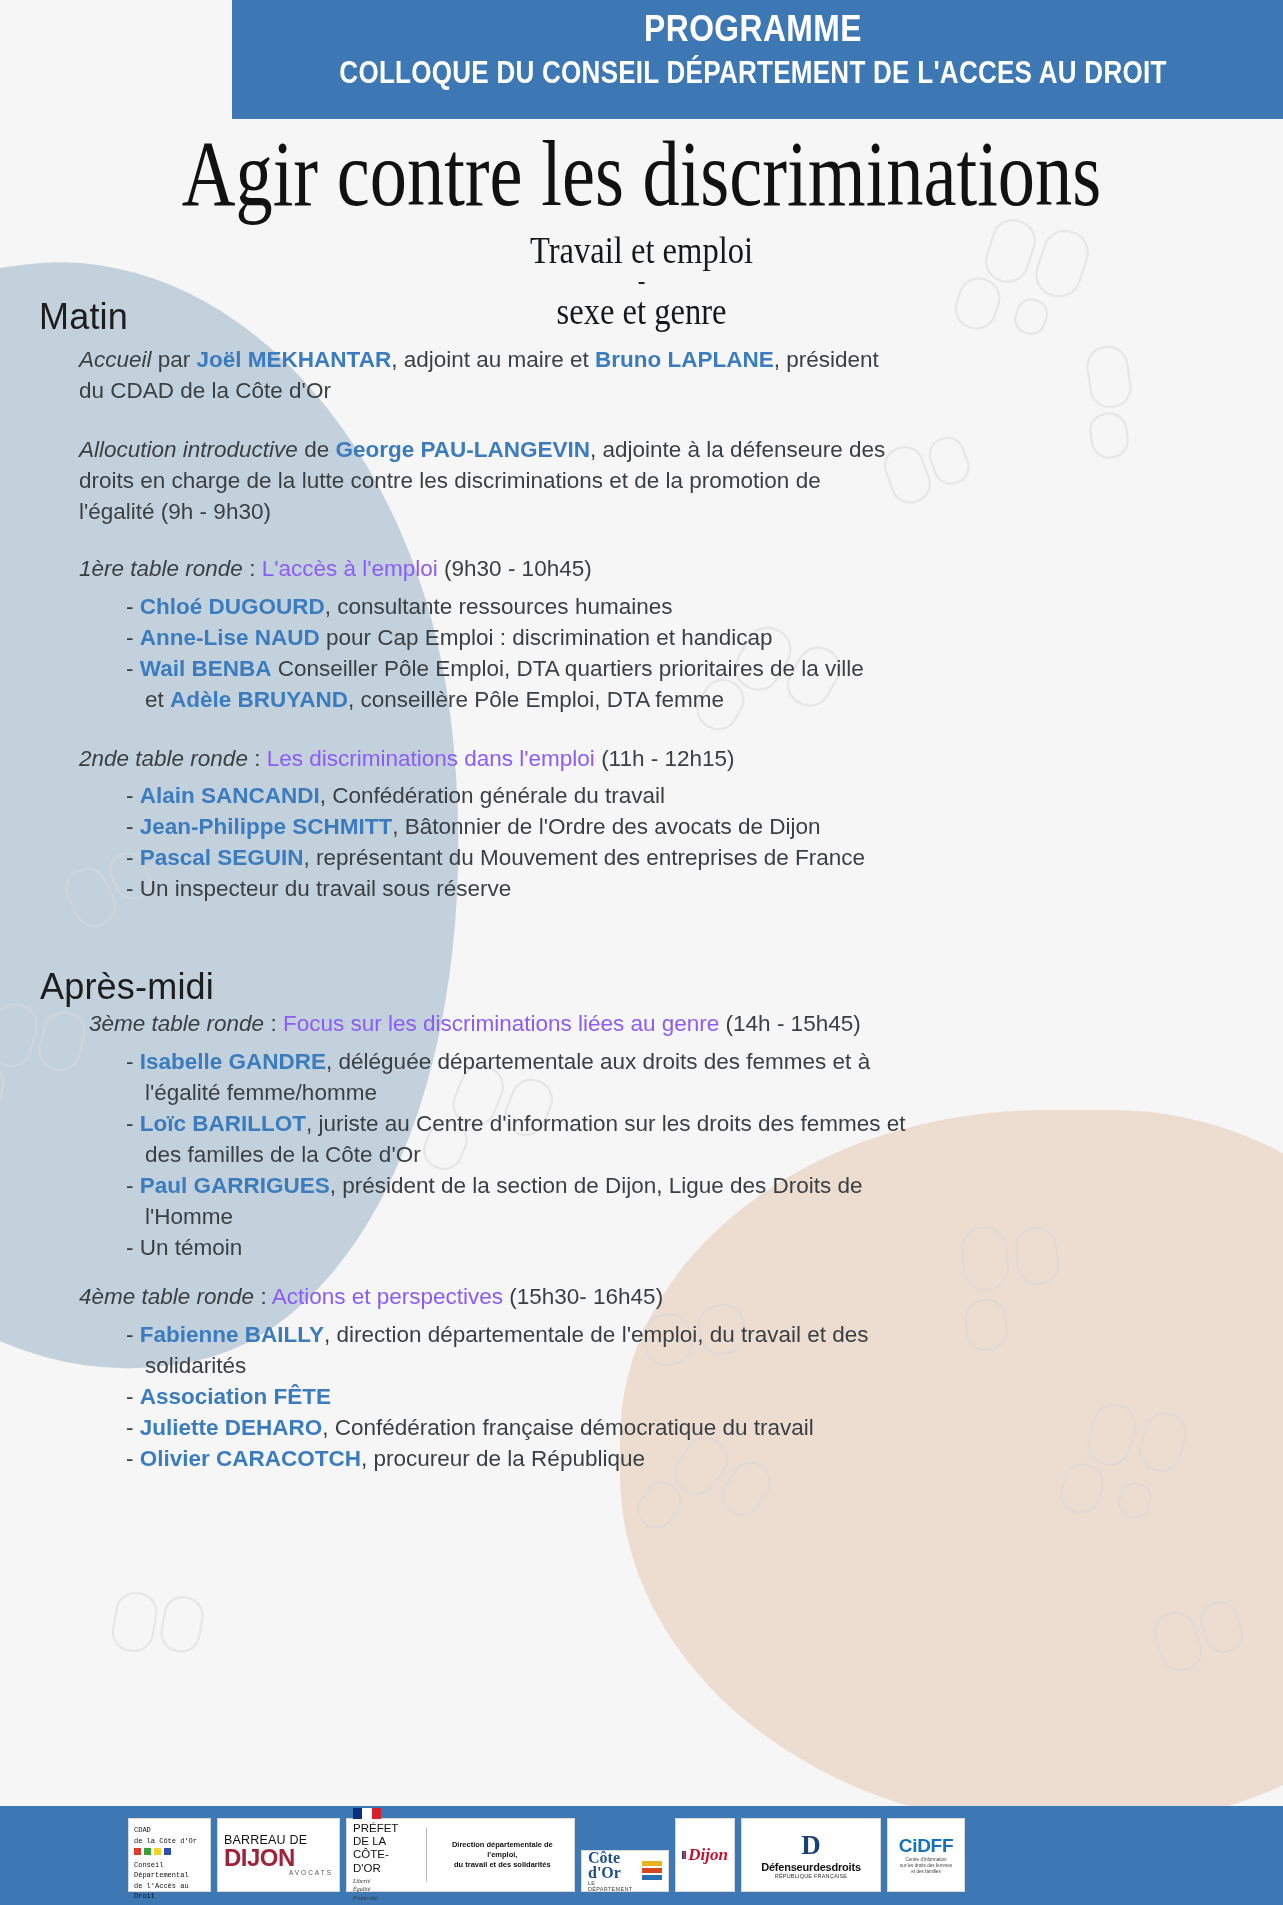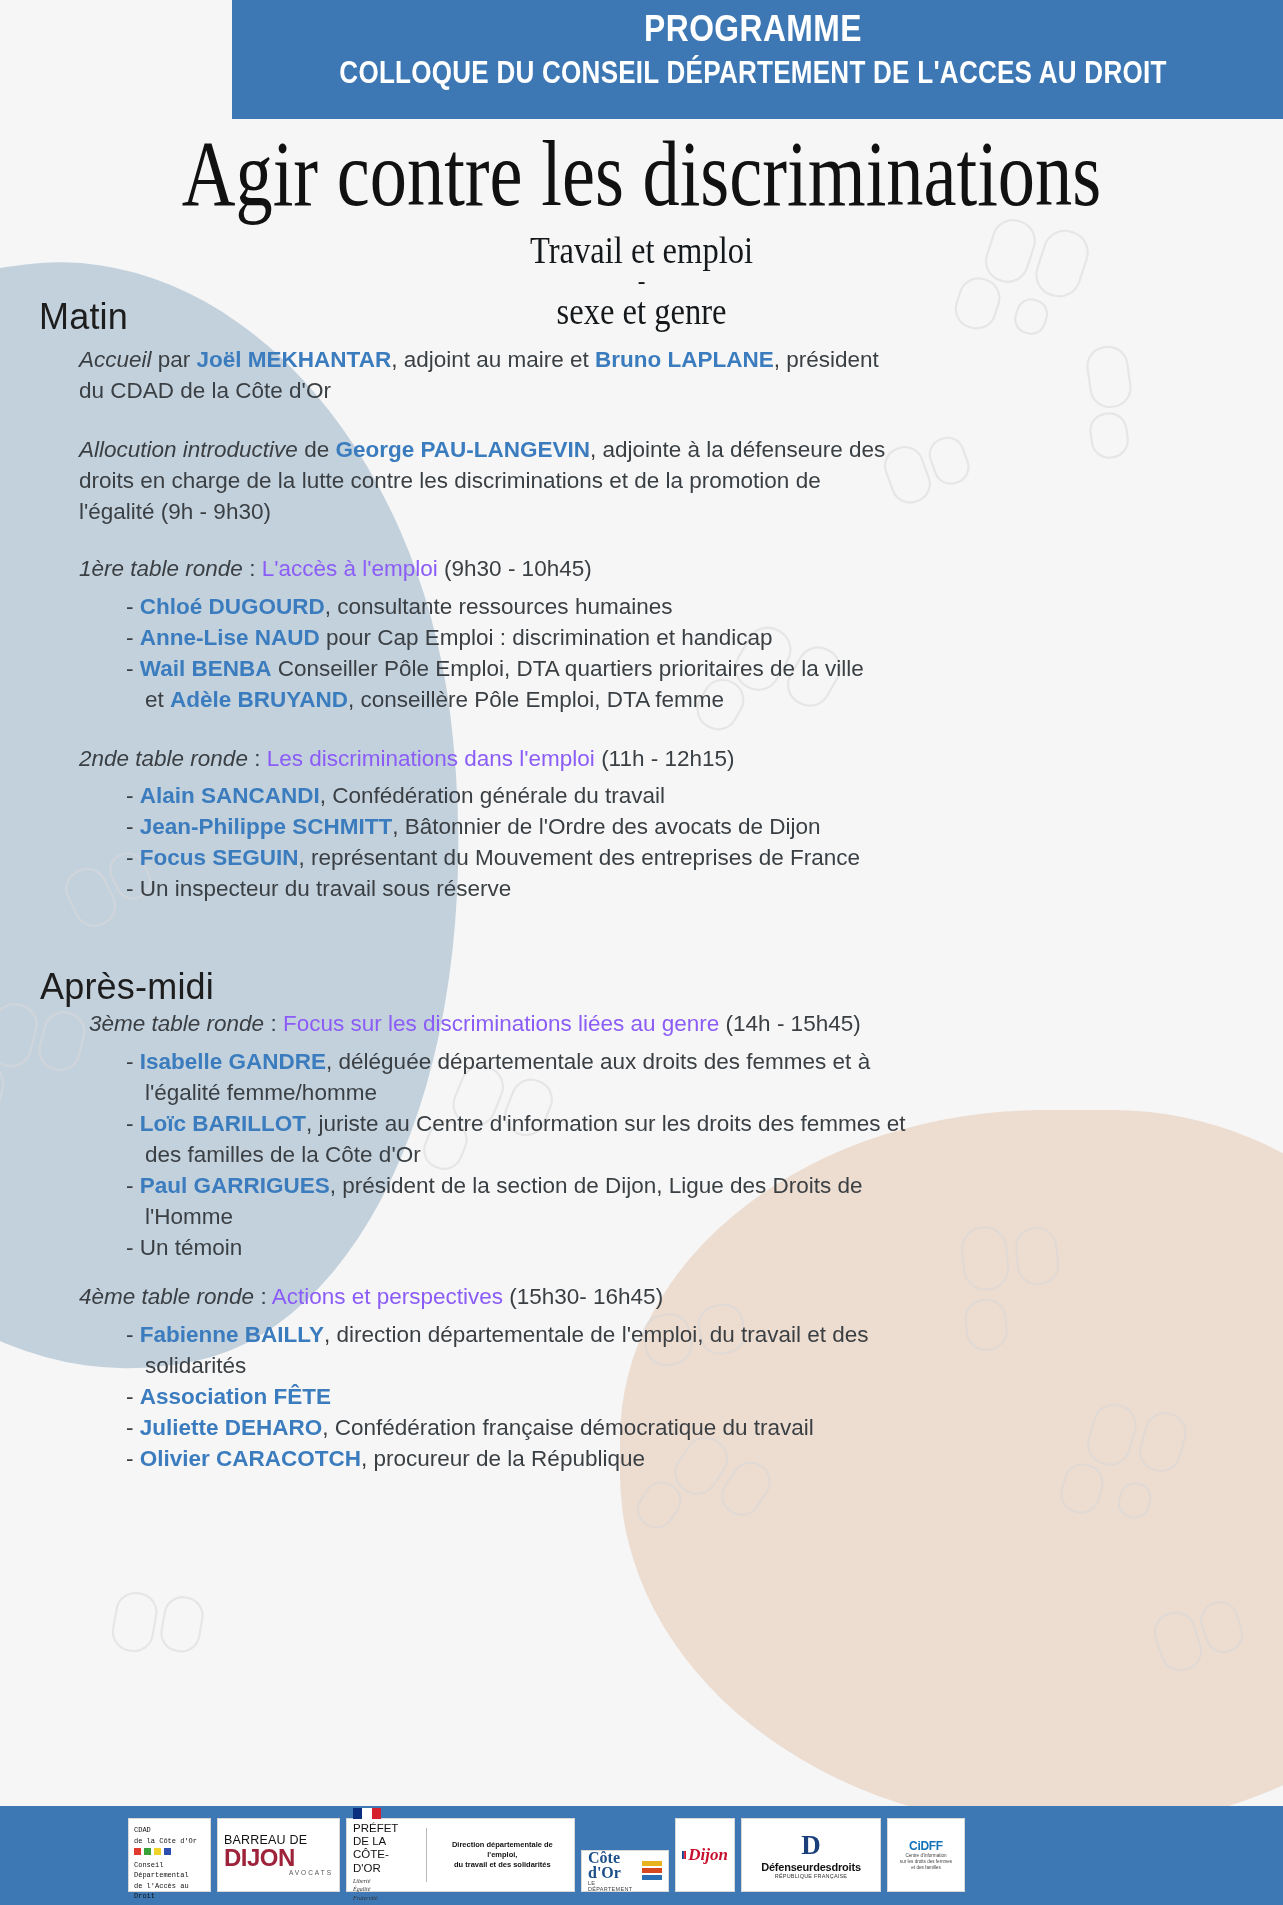--- a/index.html
+++ b/index.html
@@ -223,21 +223,21 @@
   .cotedor-word { font-family: "Liberation Serif", serif; color: #1c4f8a; font-size: 16px; font-weight: bold; line-height: .95; }
   .cotedor-sub { font-size: 5.5px; color: #444; letter-spacing: .3px; }
   .cotedor-bars i { display: block; width: 20px; height: 5px; margin-bottom: 2px; }
   .logo-dijon { width: 60px; display: flex; align-items: center; justify-content: center; gap: 2px; }
   .dijon-word { font-family: "Liberation Serif", serif; font-size: 17px; color: #c8102e; font-weight: bold; font-style: italic; }
   .logo-ddd { width: 140px; text-align: center; line-height: 1.1; }
   .ddd-D { font-family: "Liberation Serif", serif; font-size: 27px; color: #1a3f7a; font-weight: bold; }
   .ddd-name { font-size: 11px; font-weight: bold; color: #111; letter-spacing: -.2px; }
   .ddd-sub { font-size: 5.5px; color: #333; letter-spacing: .2px; }
   .logo-cidff { width: 78px; text-align: center; }
-  .cidff-word { font-size: 12px; font-weight: bold; color: #1473b8; letter-spacing: -.3px; }
+  .cidff-word { font-size: 19px; font-weight: bold; color: #1473b8; letter-spacing: -.3px; }
   .cidff-sub { font-size: 4.6px; color: #444; line-height: 1.35; }
 </style>
 </head>
 <body>
 
 <div id="poster">
 
   <div class="blob blob-blue"></div>
   <div class="blob blob-peach"></div>
 
@@ -347,21 +347,21 @@
       <div><span>- </span><span class="nm">Wail BENBA</span><span> Conseiller Pôle Emploi, DTA quartiers prioritaires de la ville</span></div>
       <div class="wrapline"><span>et </span><span class="nm">Adèle BRUYAND</span><span>, conseillère Pôle Emploi,  DTA femme</span></div>
     </div>
 
     <div class="blk round" style="left:79px; top:743px;">
       <span class="it">2nde table ronde</span><span> : </span><span class="bold">Les discriminations dans l'emploi</span><span> (11h - 12h15)</span>
     </div>
     <div class="blk bullets" style="left:126px; top:780px;">
       <div><span>- </span><span class="nm">Alain SANCANDI</span><span>, Confédération générale du travail</span></div>
       <div><span>- </span><span class="nm">Jean-Philippe SCHMITT</span><span>, Bâtonnier de l'Ordre des avocats de Dijon</span></div>
-      <div><span>- </span><span class="nm">Focus SEGUIN</span><span>, représentant du Mouvement des entreprises de France</span></div>
+      <div><span>- </span><span class="nm">Pascal SEGUIN</span><span>, représentant du Mouvement des entreprises de France</span></div>
       <div><span>- </span><span>Un inspecteur du travail sous réserve</span></div>
     </div>
 
     <div class="session-heading sess-apm">Après-midi</div>
 
     <div class="blk round" style="left:89px; top:1008px;">
       <span class="it">3ème table ronde</span><span> : </span><span class="bold">Focus sur les discriminations liées au genre</span><span> (14h - 15h45)</span>
     </div>
     <div class="blk bullets" style="left:126px; top:1046px;">
       <div><span>- </span><span class="nm">Isabelle GANDRE</span><span>, déléguée départementale aux droits des femmes et à</span></div>

